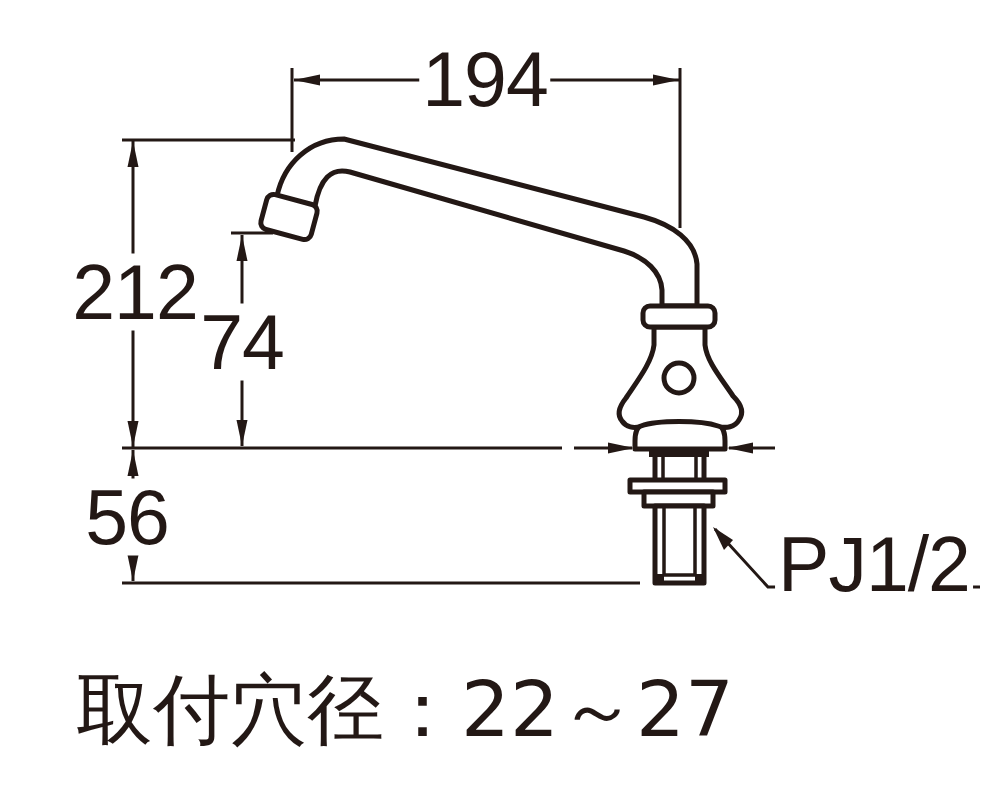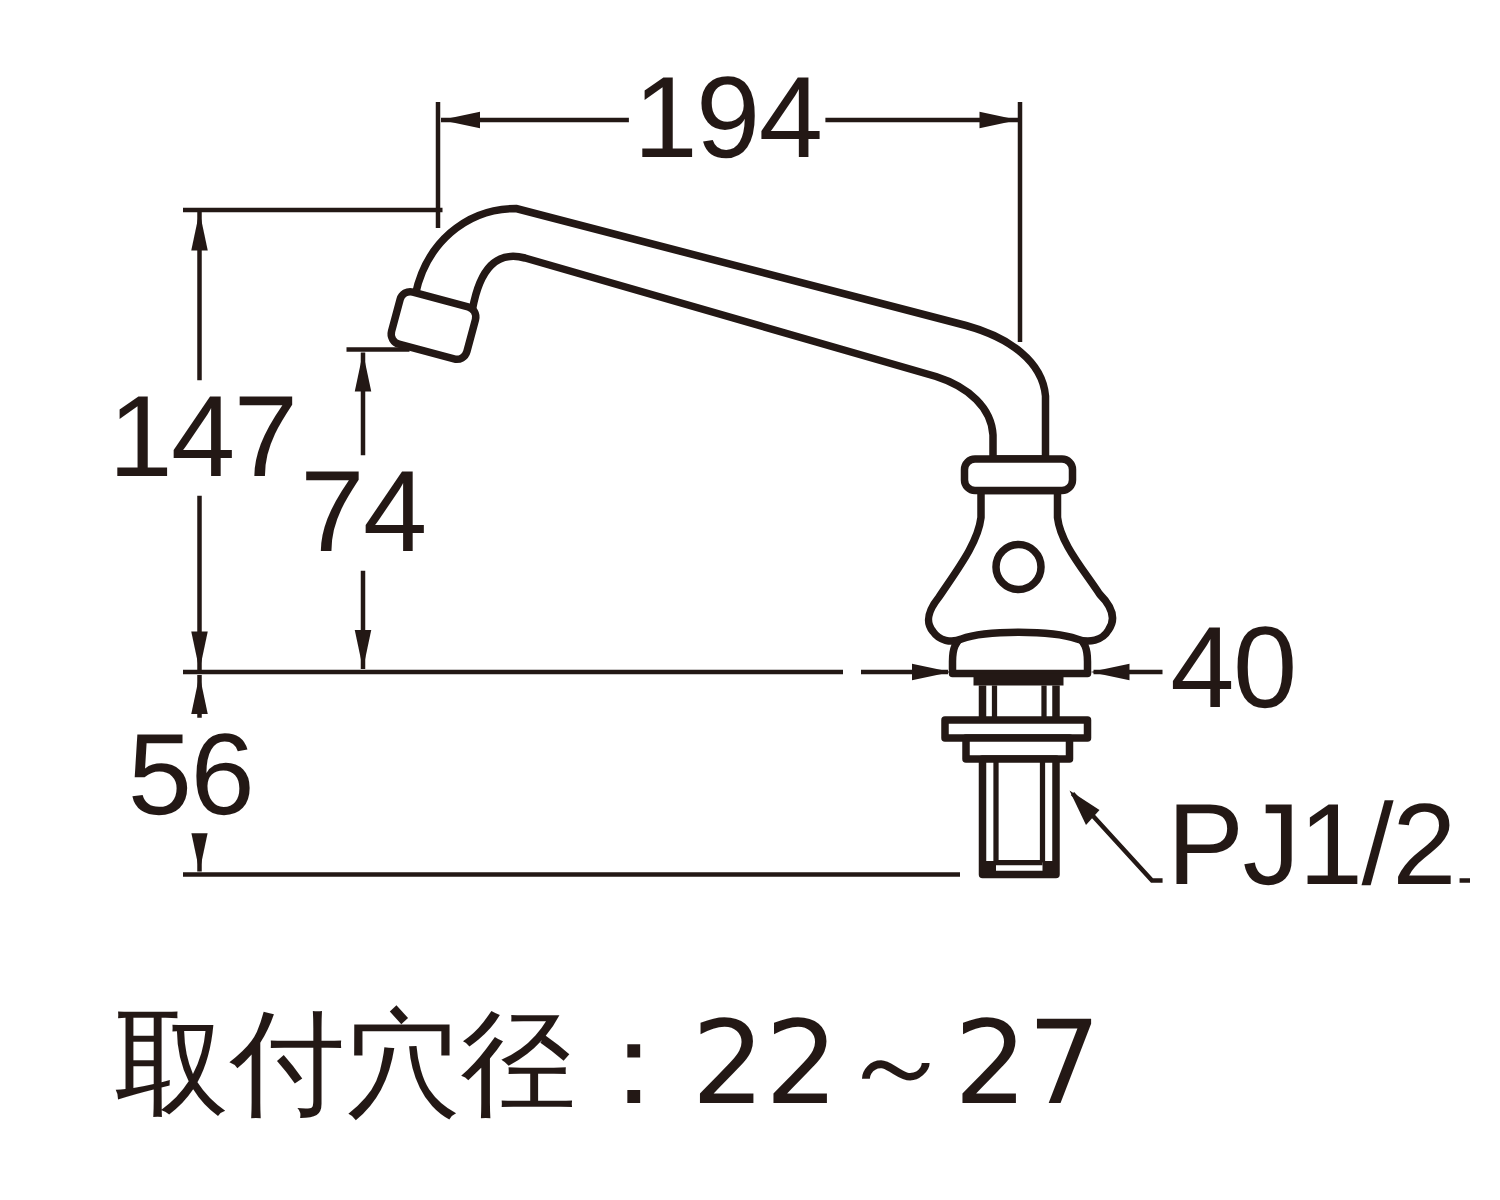--- a/index.html
+++ b/index.html
@@ -126,24 +126,23 @@
         <path d="M631,457 V480 M664,457 V480" stroke-width="3.5"></path>
         <path d="M632,506 V575 M663,506 V575 M632,575 H663" stroke-width="3.5"></path>
       </g>
       <rect x="623" y="574" width="9" height="9" fill="#231815"></rect>
       <rect x="663" y="574" width="9" height="9" fill="#231815"></rect>
     </g>
   </svg>
 
   <div class="dim-label" style="left:453px;top:79px;">194</div>
 
-  <div class="dim-label" style="left:103px;top:292px;">147</div>
+  <div class="dim-label" style="left:103px;top:292px;">212</div>
 
   <div class="dim-label" style="left:210px;top:342px;">74</div>
 
   <div class="dim-label" style="left:95px;top:517px;">56</div>
 
-  <div class="dim-label" style="left:790px;top:446px;">40</div>
 
   <div class="dim-label" style="left:842px;top:564px;">PJ1/2</div>
 
   <div class="note-label">取付穴径：22～27</div>
 </div>
 
 </body></html>

